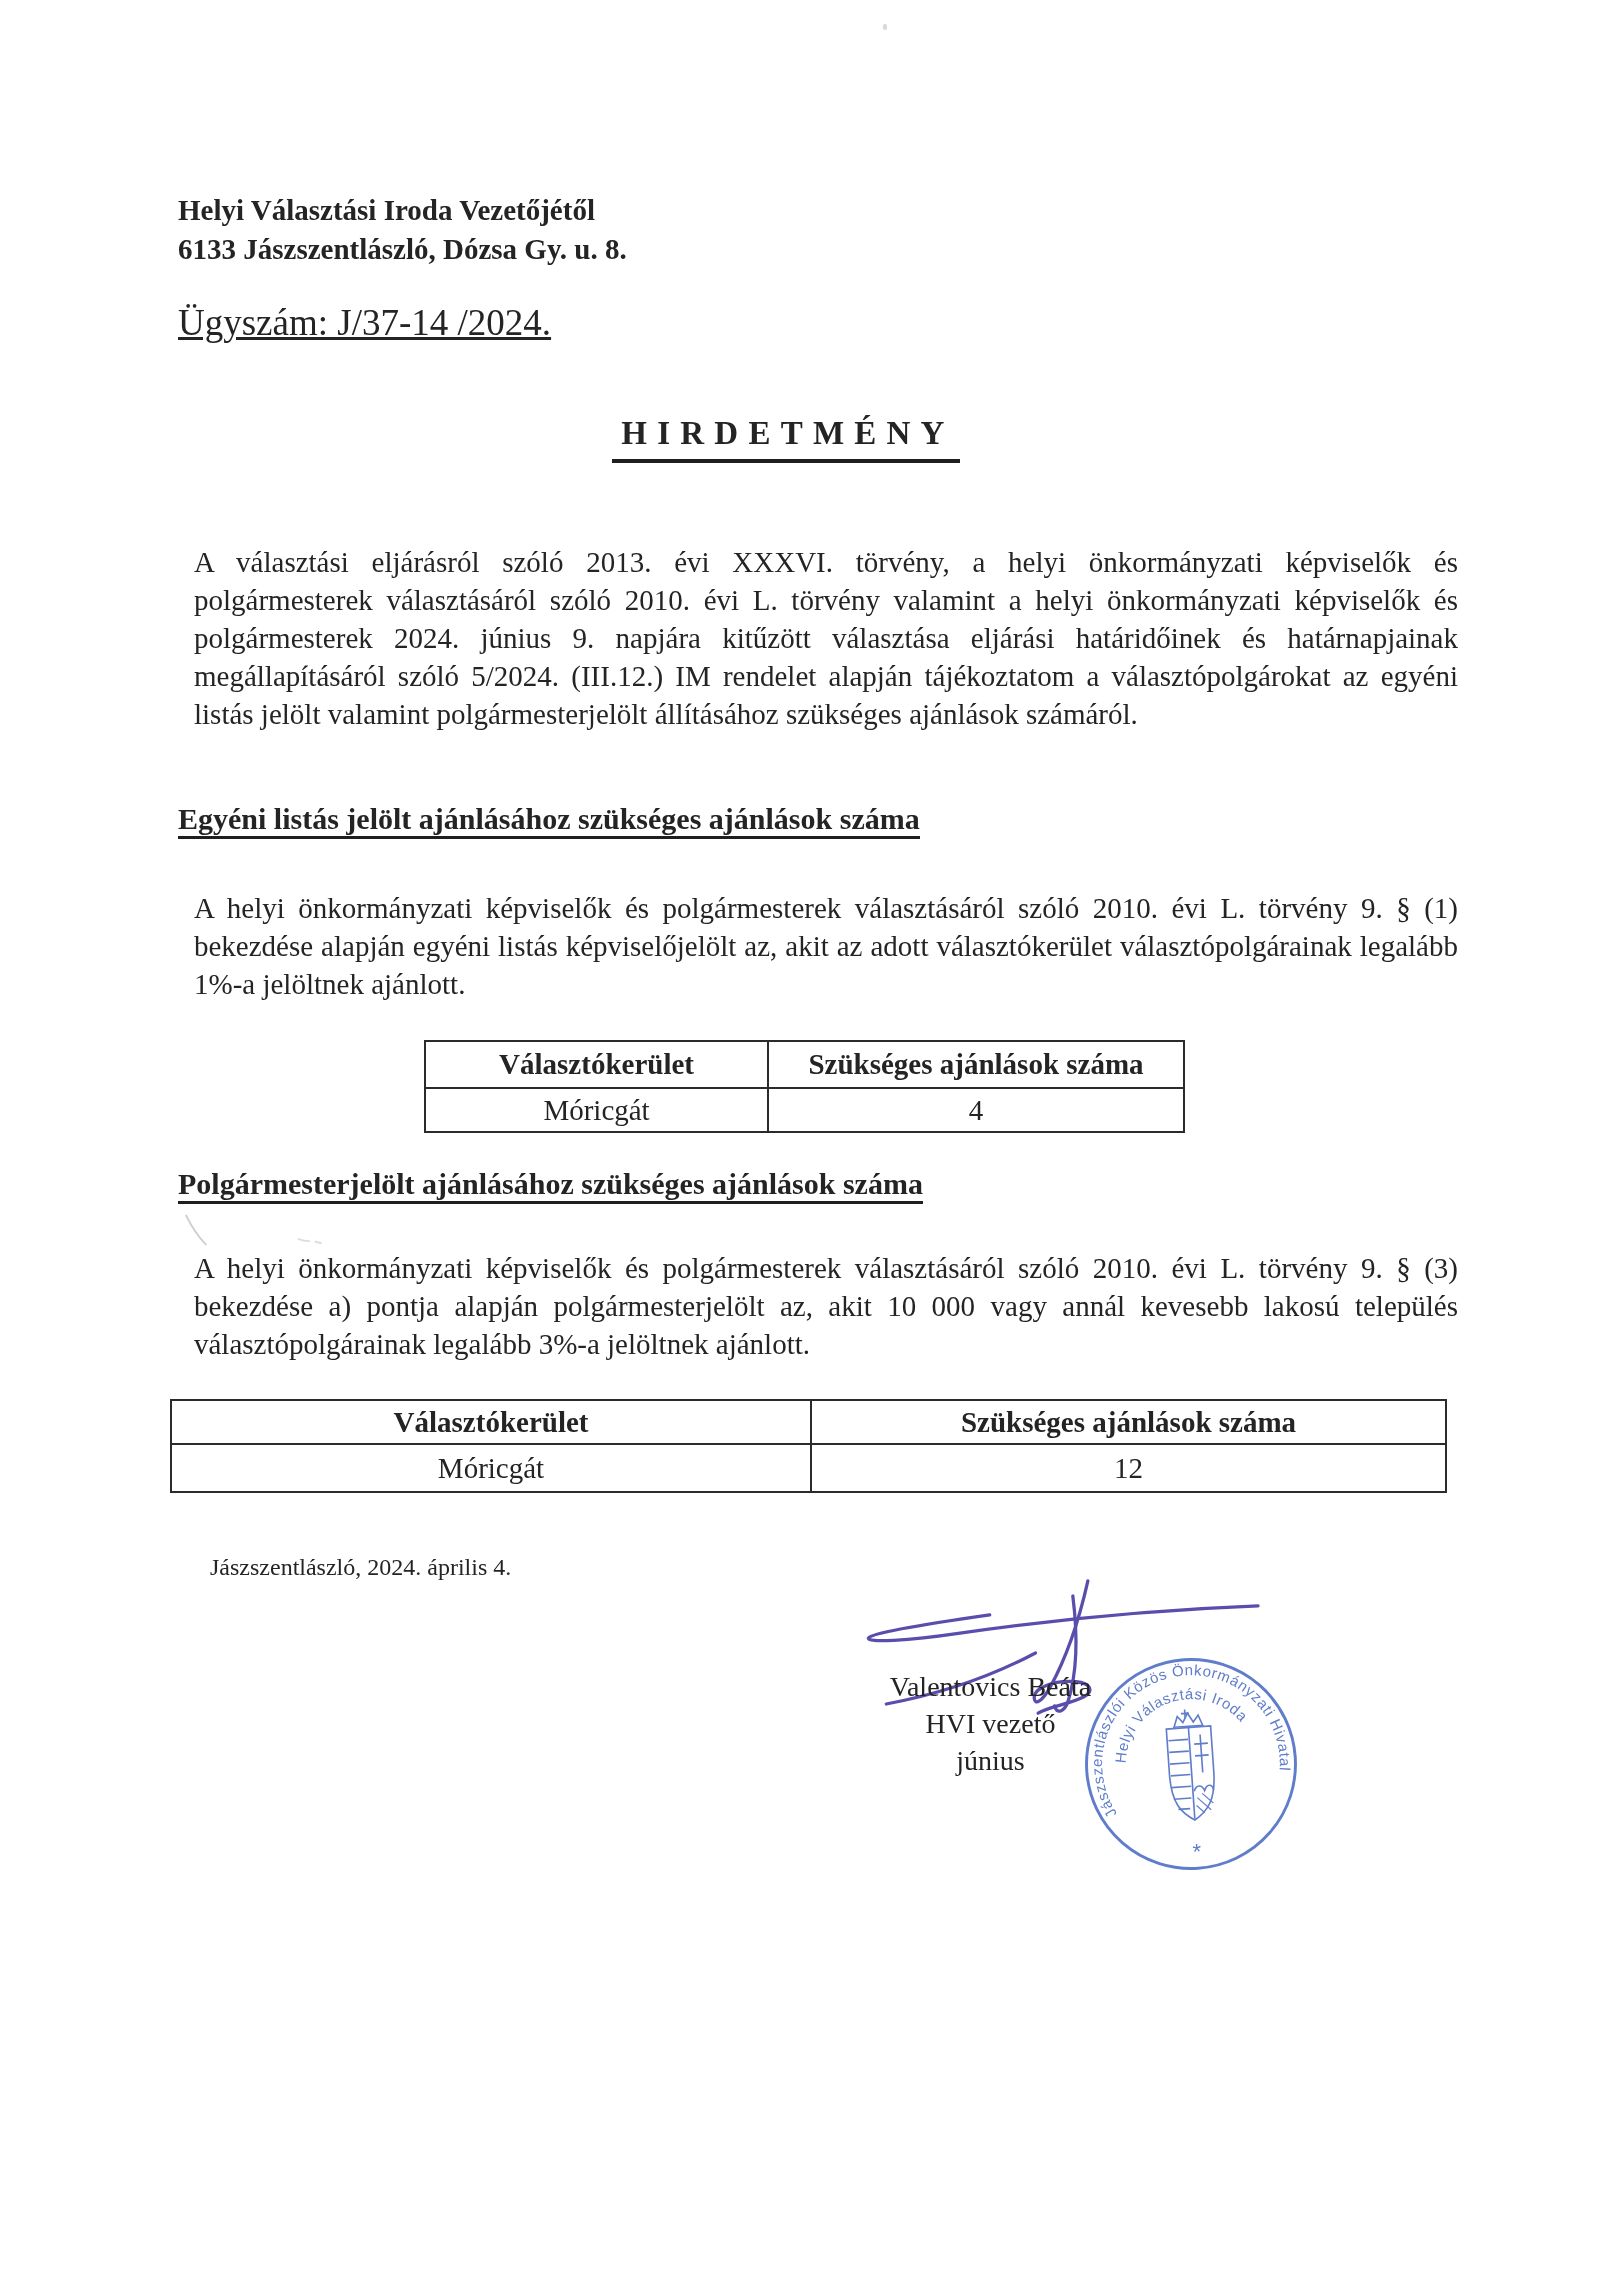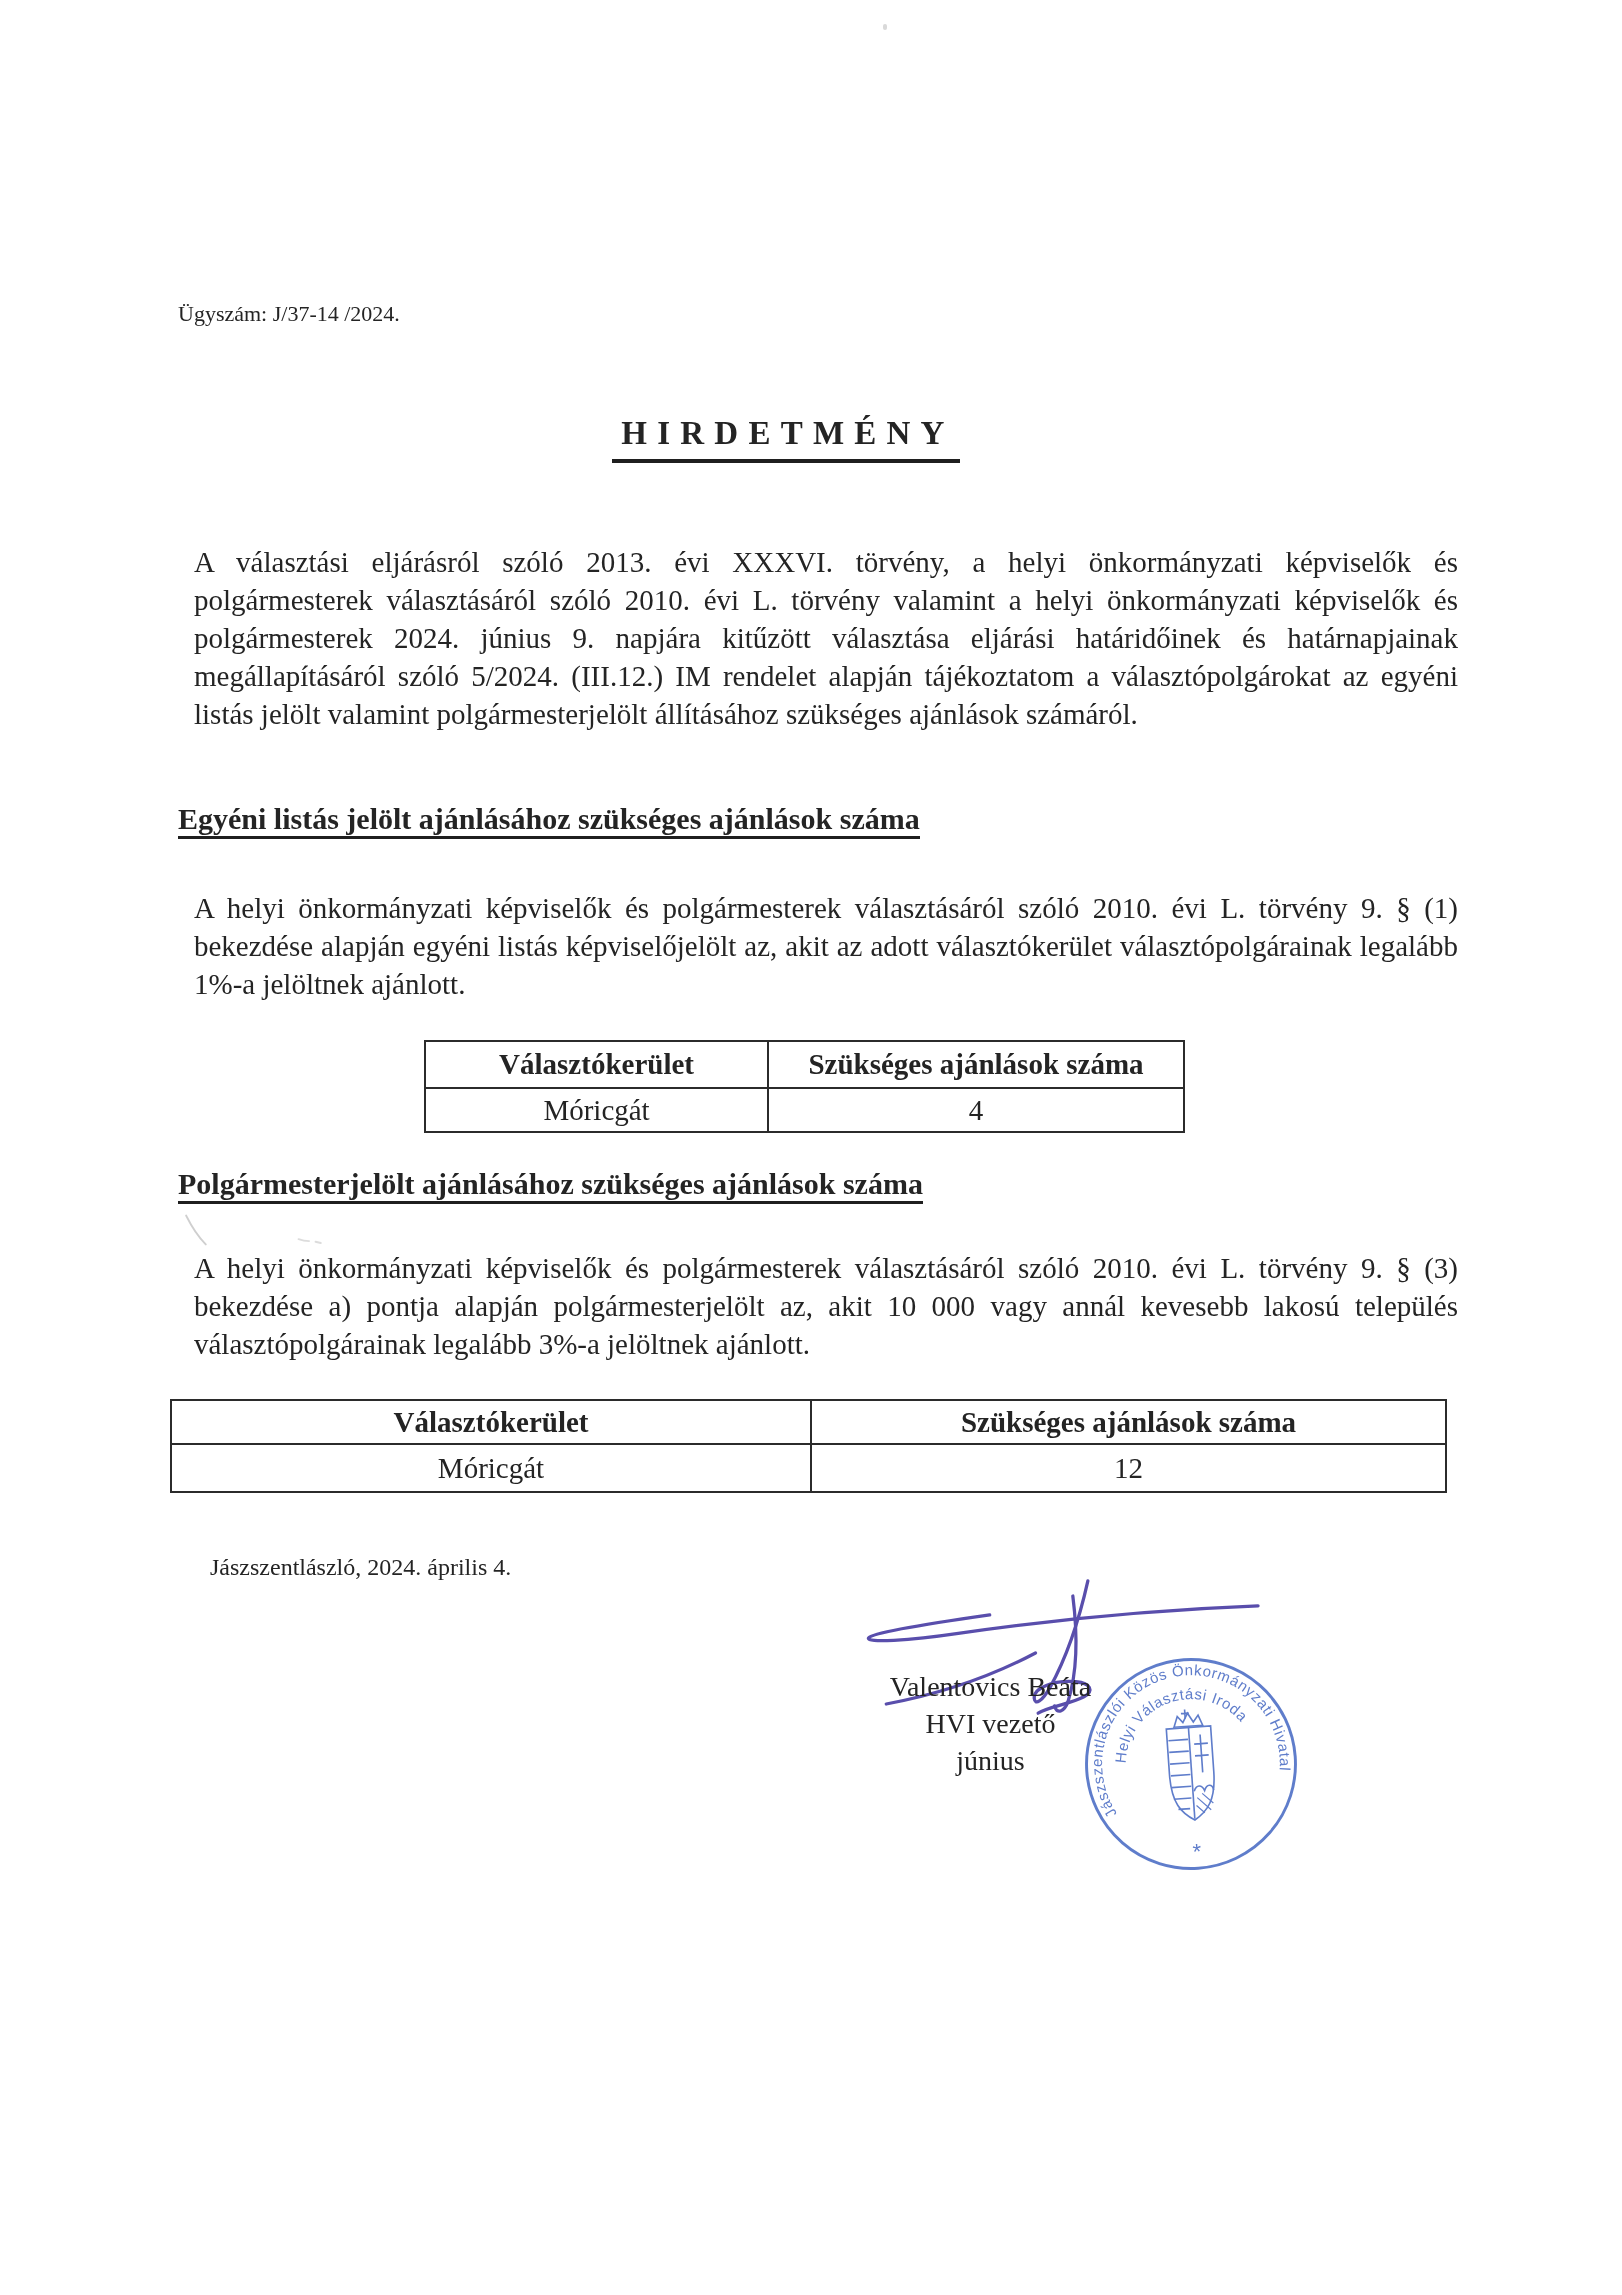--- a/index.html
+++ b/index.html
@@ -7,21 +7,21 @@
     position:relative;
     width:1623px;
     height:2295px;
     background:#ffffff;
     font-family:"Liberation Serif","DejaVu Serif",serif;
     color:#242424;
     overflow:hidden;
   }
   .abs{position:absolute;}
   .sender{left:178px;top:191px;font-size:29px;font-weight:bold;line-height:39px;}
-  .case-number{left:178px;top:301px;font-size:22px;}
+  .case-number{left:178px;top:301px;font-size:37px;text-decoration:underline;}
   .title-wrap{left:0;top:415px;width:1572px;text-align:center;}
   .title-wrap .title{
     display:inline-block;
     font-size:33px;font-weight:bold;letter-spacing:0.31em;
     padding:0 5.2px 6.5px 9.2px;
     border-bottom:4.6px solid #1f1f1f;
   }
   .para{
     left:178px;width:1264px;
     font-size:29px;line-height:38px;
@@ -60,20 +60,24 @@
   .pencil-mark{left:177px;top:1209px;pointer-events:none;}
   .top-speck{left:883px;top:23.5px;width:3.9px;height:6.5px;background:#d9d9d9;border-radius:2px;}
 </style>
 </head>
 <body>
 
 <div id="page">
 
   <div class="abs top-speck"></div>
 
+  <div class="abs sender">
+    <div>Helyi Választási Iroda Vezetőjétől</div>
+    <div>6133 Jászszentlászló, Dózsa Gy. u. 8.</div>
+  </div>
 
   <div class="abs case-number">Ügyszám: J/37-14 /2024.</div>
 
   <div class="abs title-wrap">
     <span class="title">HIRDETMÉNY</span>
   </div>
 
   <div class="abs para p-intro">A választási eljárásról szóló 2013. évi XXXVI. törvény, a helyi önkormányzati képviselők és polgármesterek választásáról szóló 2010. évi L. törvény valamint a helyi önkormányzati képviselők és polgármesterek 2024. június 9. napjára kitűzött választása eljárási határidőinek és határnapjainak megállapításáról szóló 5/2024. (III.12.) IM rendelet alapján tájékoztatom a választópolgárokat az egyéni listás jelölt valamint polgármesterjelölt állításához szükséges ajánlások számáról.</div>
 
   <div class="abs sec-heading h-sec1">

